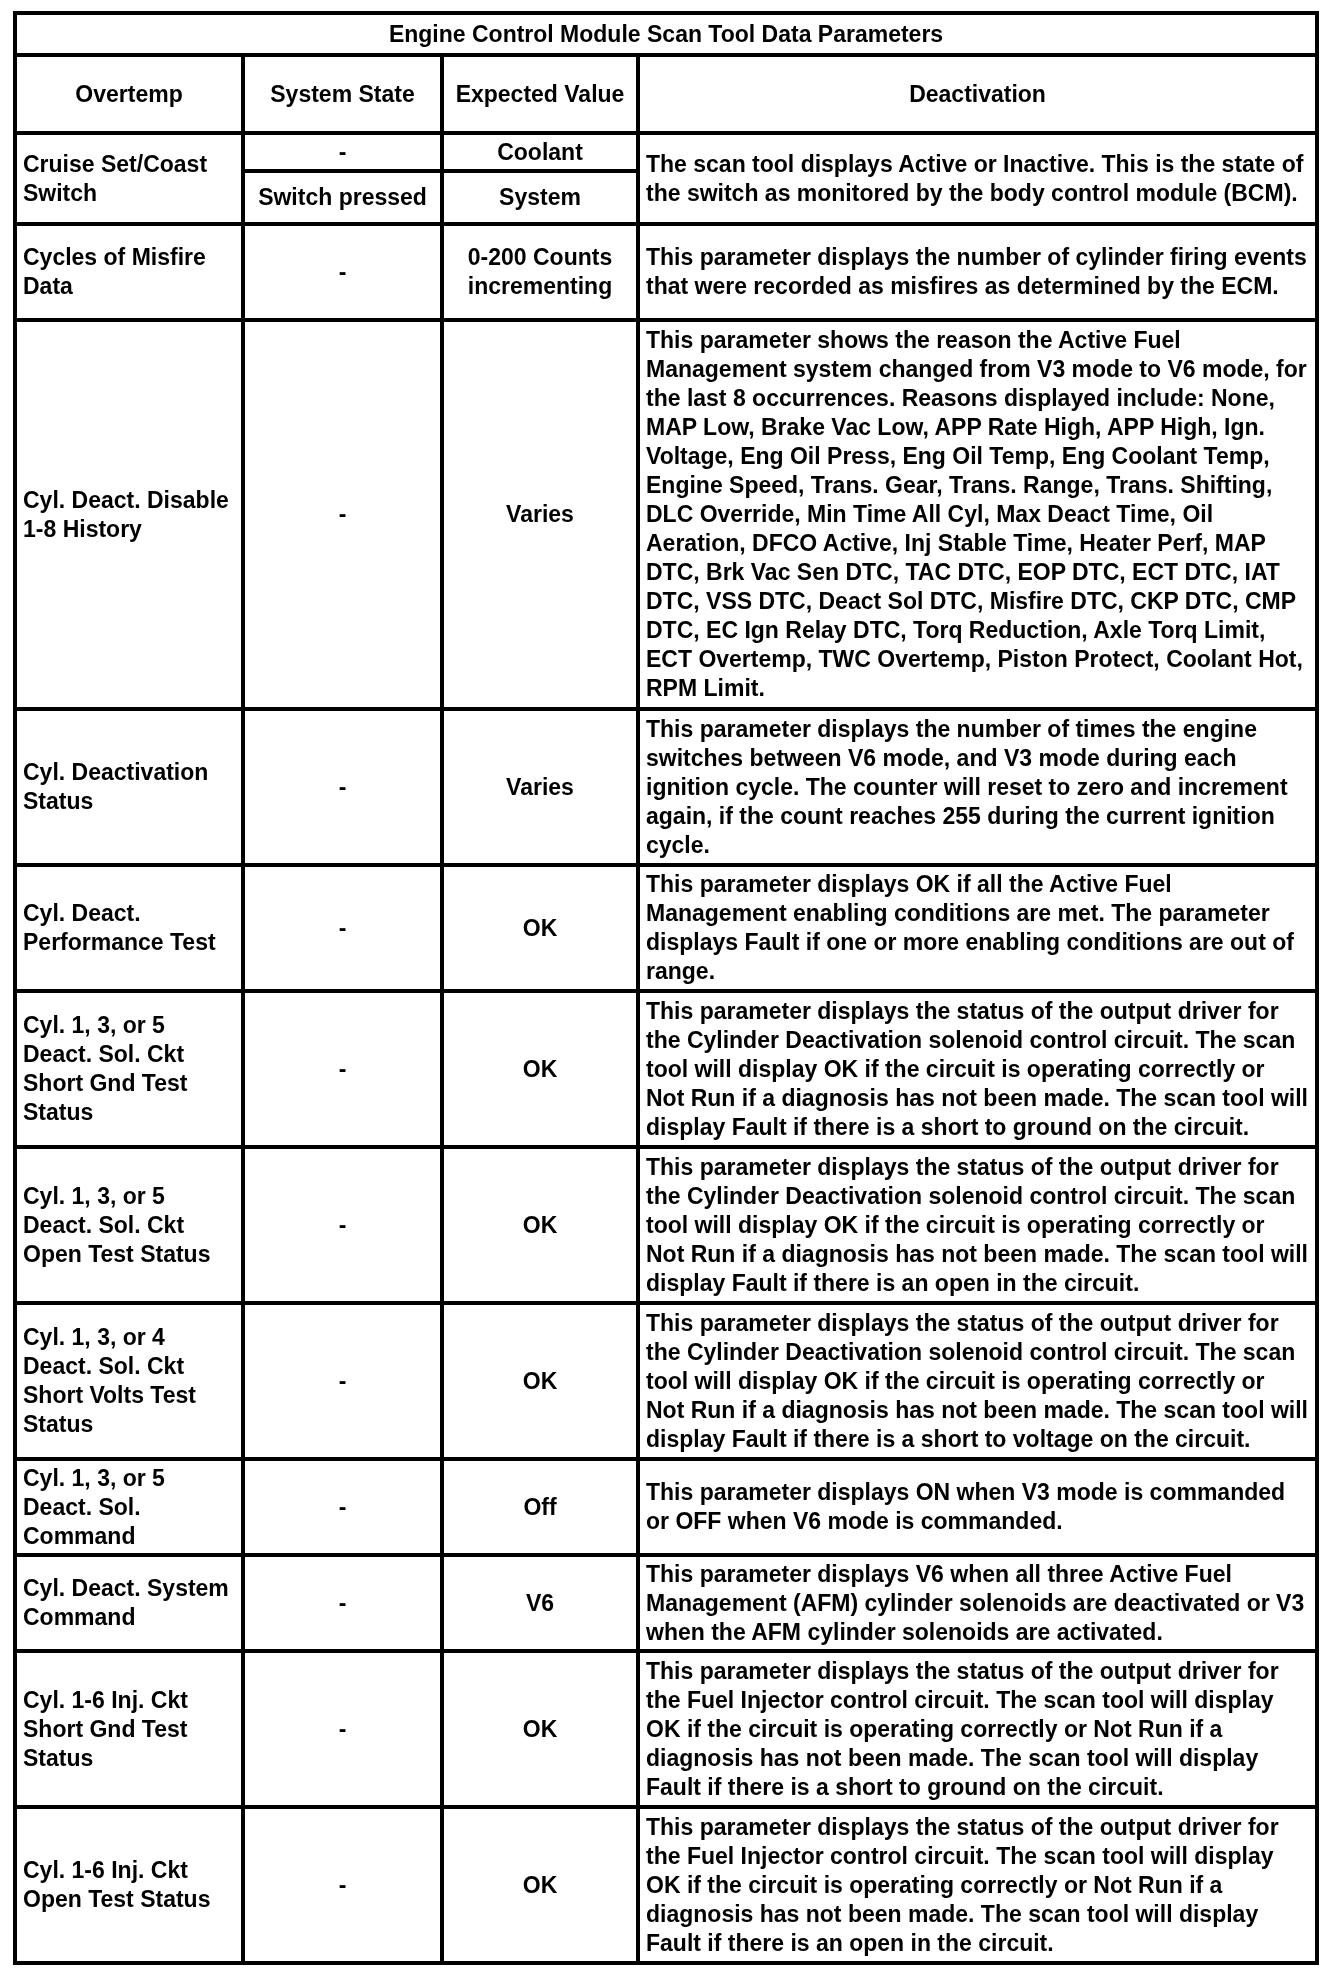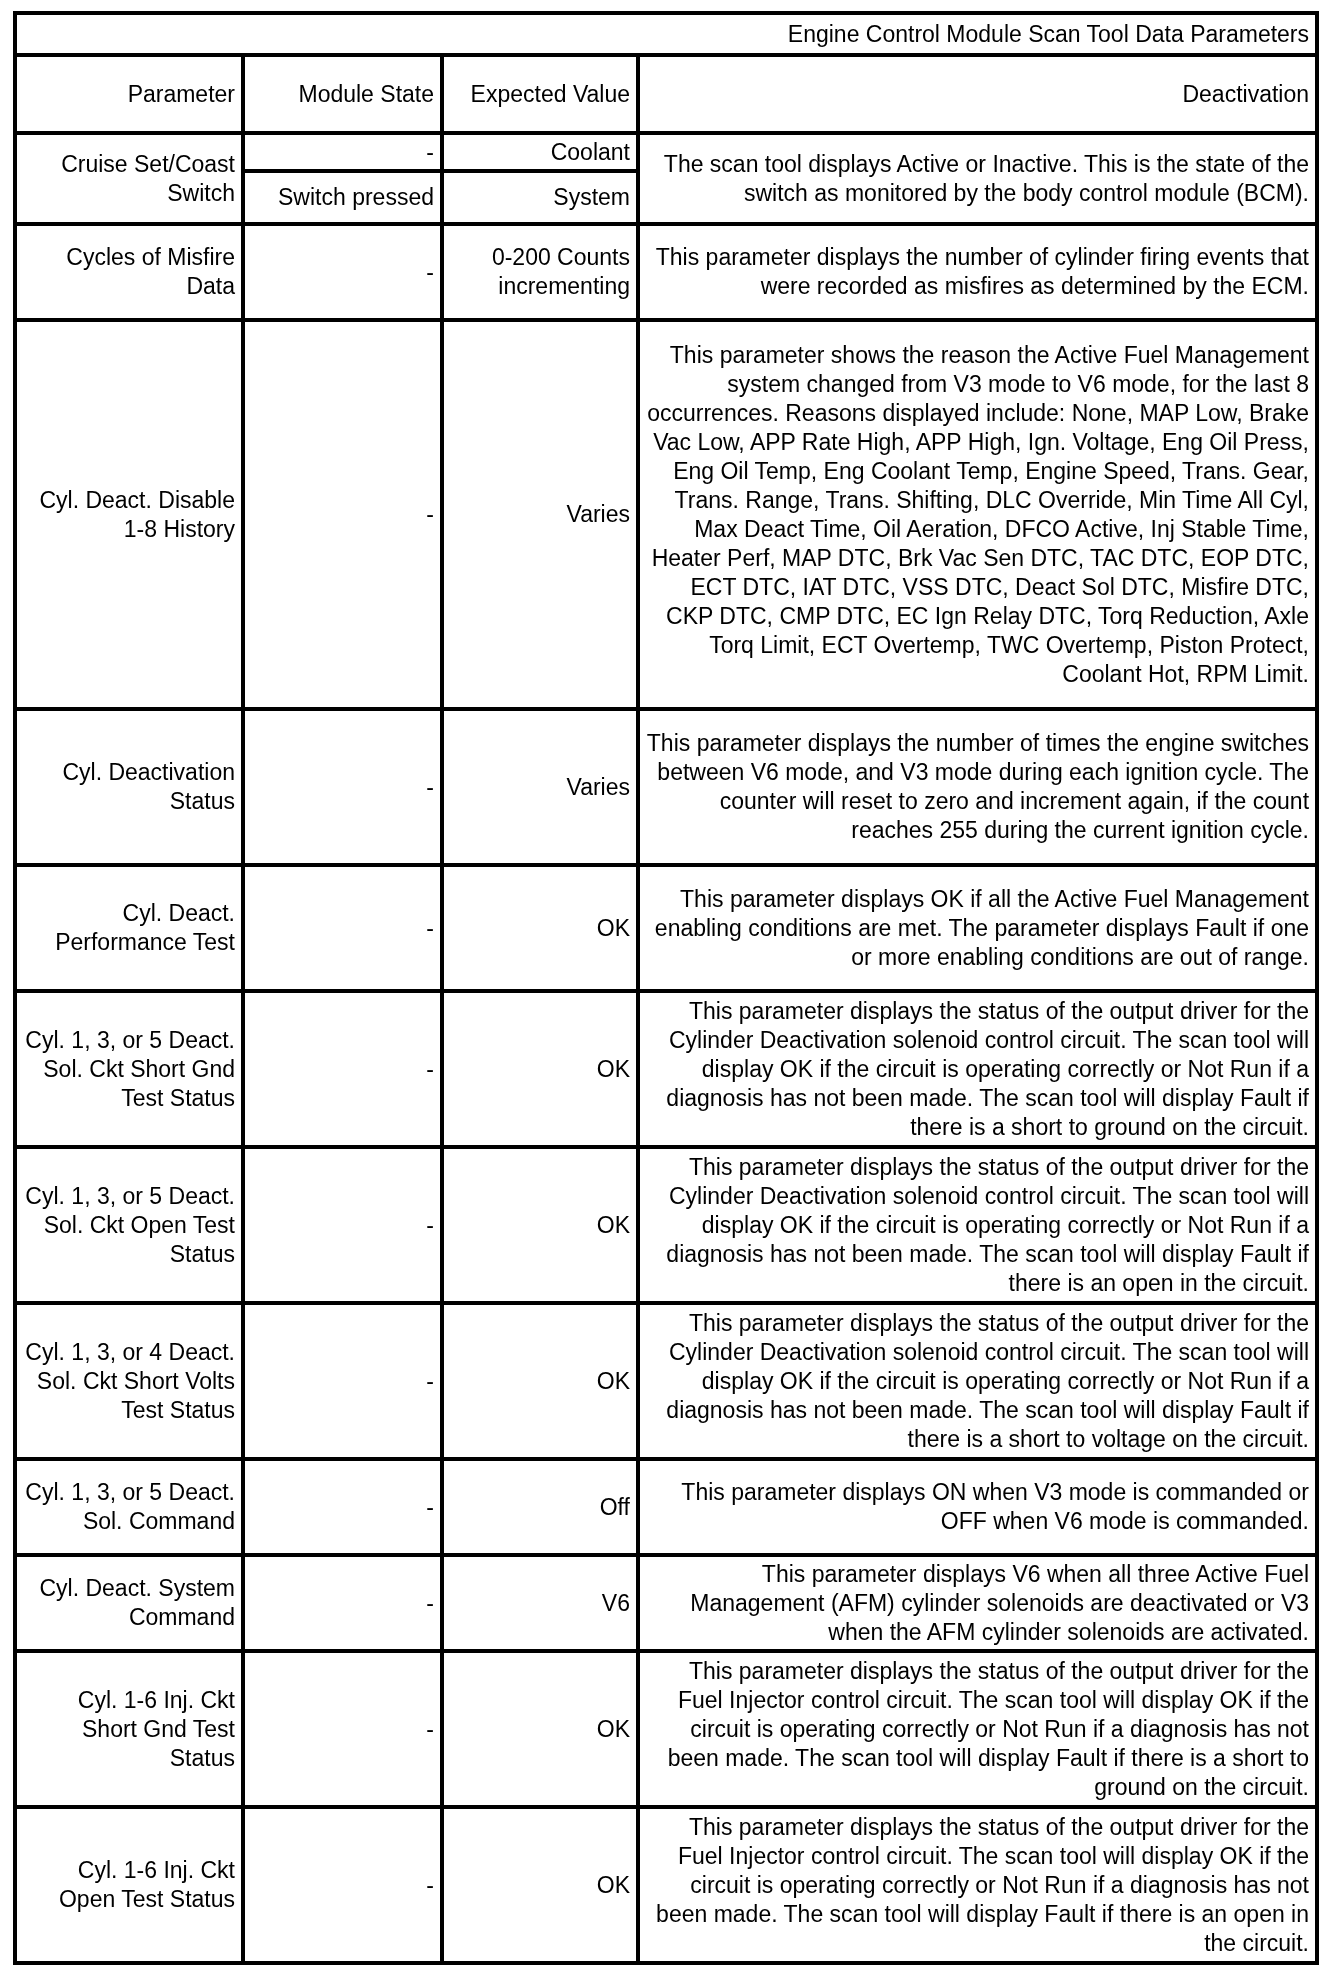--- a/index.html
+++ b/index.html
@@ -4,21 +4,21 @@
 <style>
   html, body { margin: 0; padding: 0; background: #ffffff; }
   body { width: 1328px; height: 1984px; position: relative; font-family: "Liberation Sans", sans-serif; color: #000; }
   table.scan {
     position: absolute; left: 13px; top: 11px; width: 1302px;
     border-collapse: collapse; table-layout: fixed;
     border: 3px solid #000;
   }
   table.scan td, table.scan th {
     border: 4px solid #000; padding: 0 6px; vertical-align: middle;
-    font-size: 23px; line-height: 29px; font-weight: normal; text-align: right;
+    font-size: 23px; line-height: 29px; font-weight: bold;
   }
   col.c1 { width: 228px; }
   col.c2 { width: 199px; }
   col.c3 { width: 196px; }
   col.c4 { width: 679px; }
   th.title { height: 38px; font-weight: bold; text-align: center; font-size: 23px; border-width: 3px 3px 4px 3px; }
   th.hdr { font-weight: bold; text-align: center; vertical-align: bottom; padding-bottom: 4px; height: 74px; }
   td.param { text-align: left; padding-left: 4px; }
   td.center { text-align: center; }
   td.desc { text-align: left; padding-left: 4px; padding-right: 2px; vertical-align: top; padding-top: 2px; }
@@ -42,22 +42,22 @@
     <col class="c1">
       <col class="c2">
       <col class="c3">
       <col class="c4">
   </colgroup>
   <thead>
     <tr>
       <th class="title" colspan="4">Engine Control Module Scan Tool Data Parameters</th>
     </tr>
     <tr>
-      <th class="hdr">Parameter</th>
-      <th class="hdr">Module State</th>
+      <th class="hdr">Overtemp</th>
+      <th class="hdr">System State</th>
       <th class="hdr">Expected Value</th>
       <th class="hdr">Deactivation</th>
     </tr>
   </thead>
   <tbody>
     <tr class="r-cruise-a">
       <td class="param" rowspan="2">Cruise Set/Coast Switch</td>
       <td class="center">-</td>
       <td class="center">Coolant</td>
       <td class="desc" rowspan="2">The scan tool displays Active or Inactive. This is the state of the switch as monitored by the body control module (BCM).</td>

